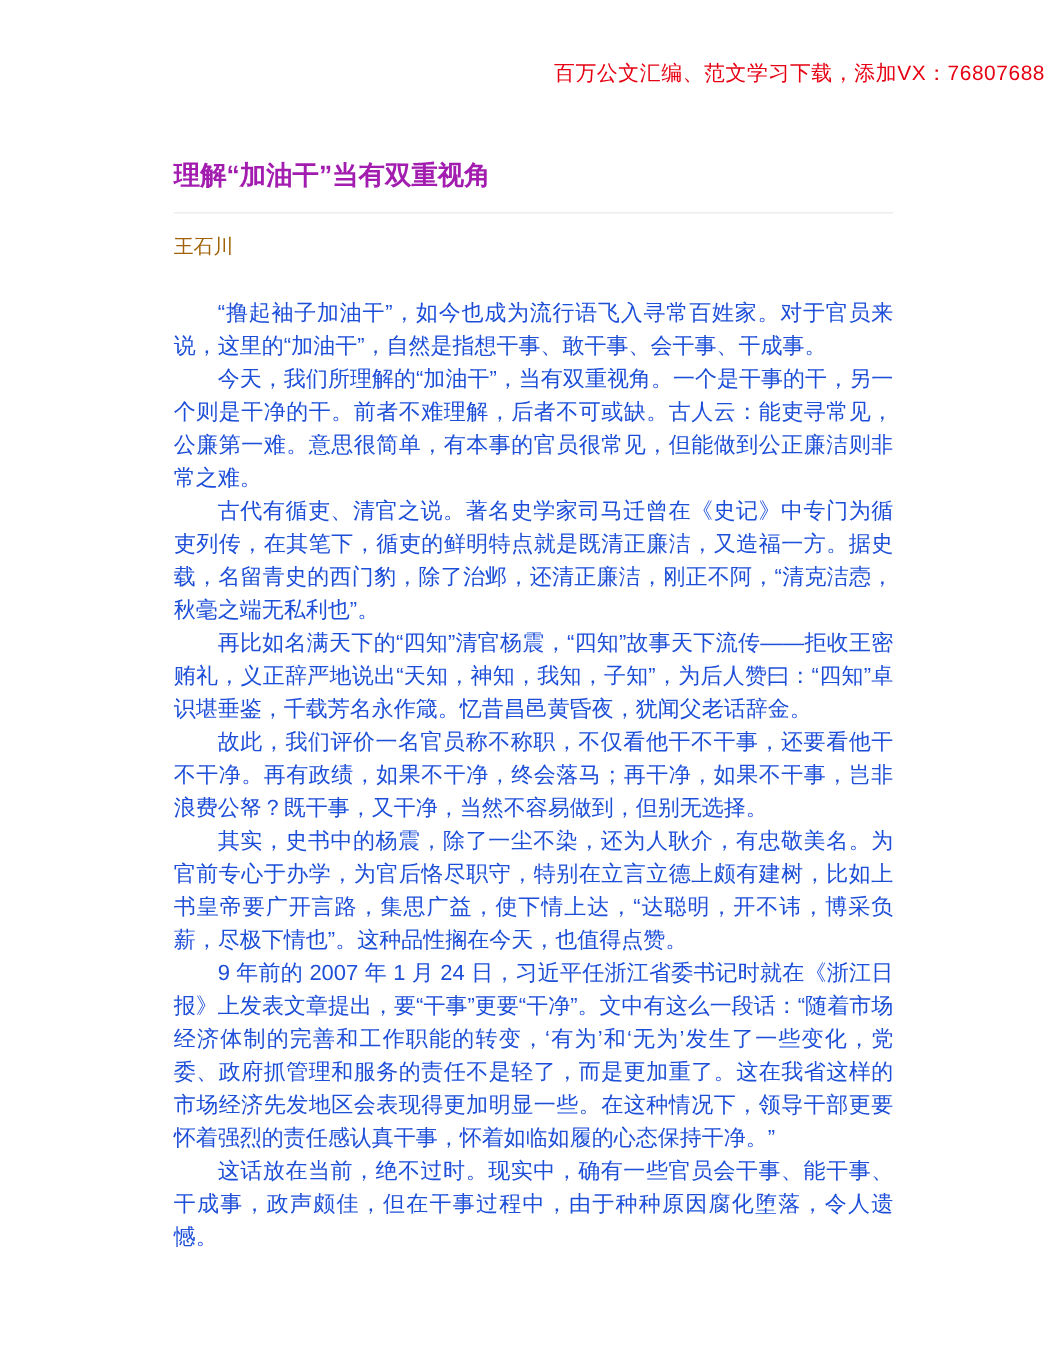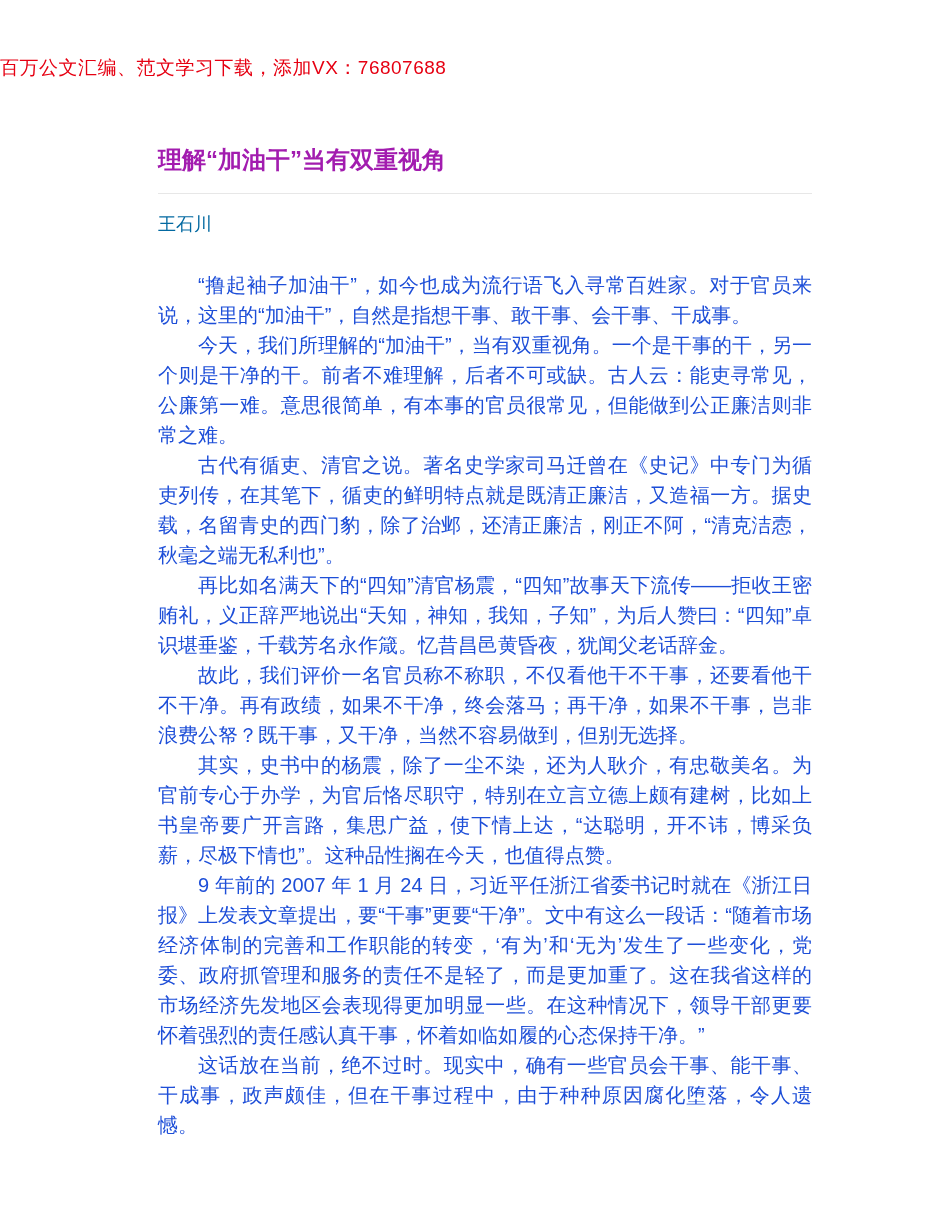--- a/index.html
+++ b/index.html
@@ -10,21 +10,21 @@
   }
   .page {
     position: relative;
     width: 950px;
     height: 1230px;
     background: #ffffff;
     overflow: hidden;
   }
   .promo-banner {
     padding-top: 55px;
-    text-align: left;
+    text-align: right;
     font-size: 19px;
     line-height: 26px;
     color: #e60012;
     letter-spacing: 0.5px;
   }
   .article {
     width: 654px;
     margin-left: 158px;
   }
   .article-title {
@@ -37,21 +37,21 @@
   .title-divider {
     margin-top: 9px;
     border: none;
     border-top: 1px solid #e7e7e7;
     height: 0;
   }
   .article-meta {
     margin-top: 18px;
     font-size: 18px;
     line-height: 24px;
-    color: #0369a1;
+    color: #a16207;
   }
   .article-body {
     margin-top: 34px;
   }
   .article-body p {
     margin: 0;
     font-size: 20px;
     line-height: 30px;
     color: #1d4ed8;
     text-align: justify;

